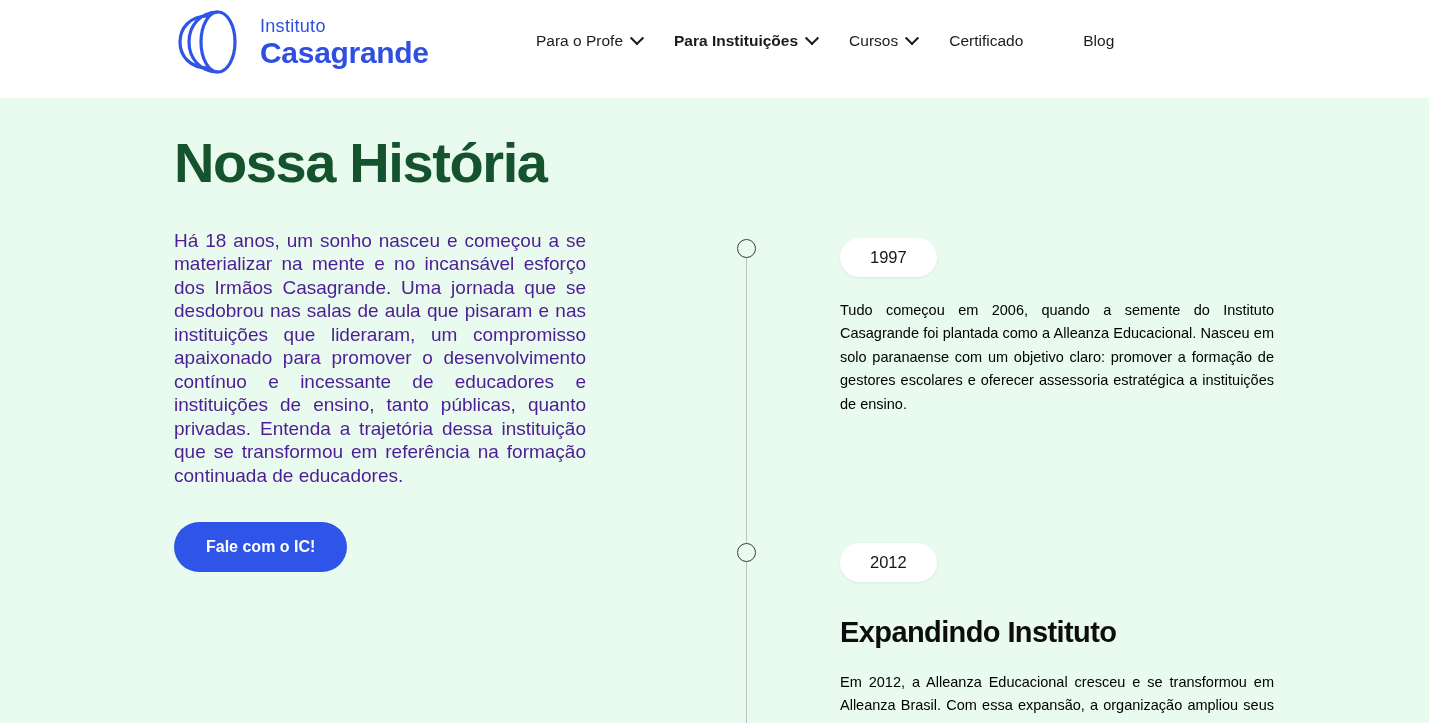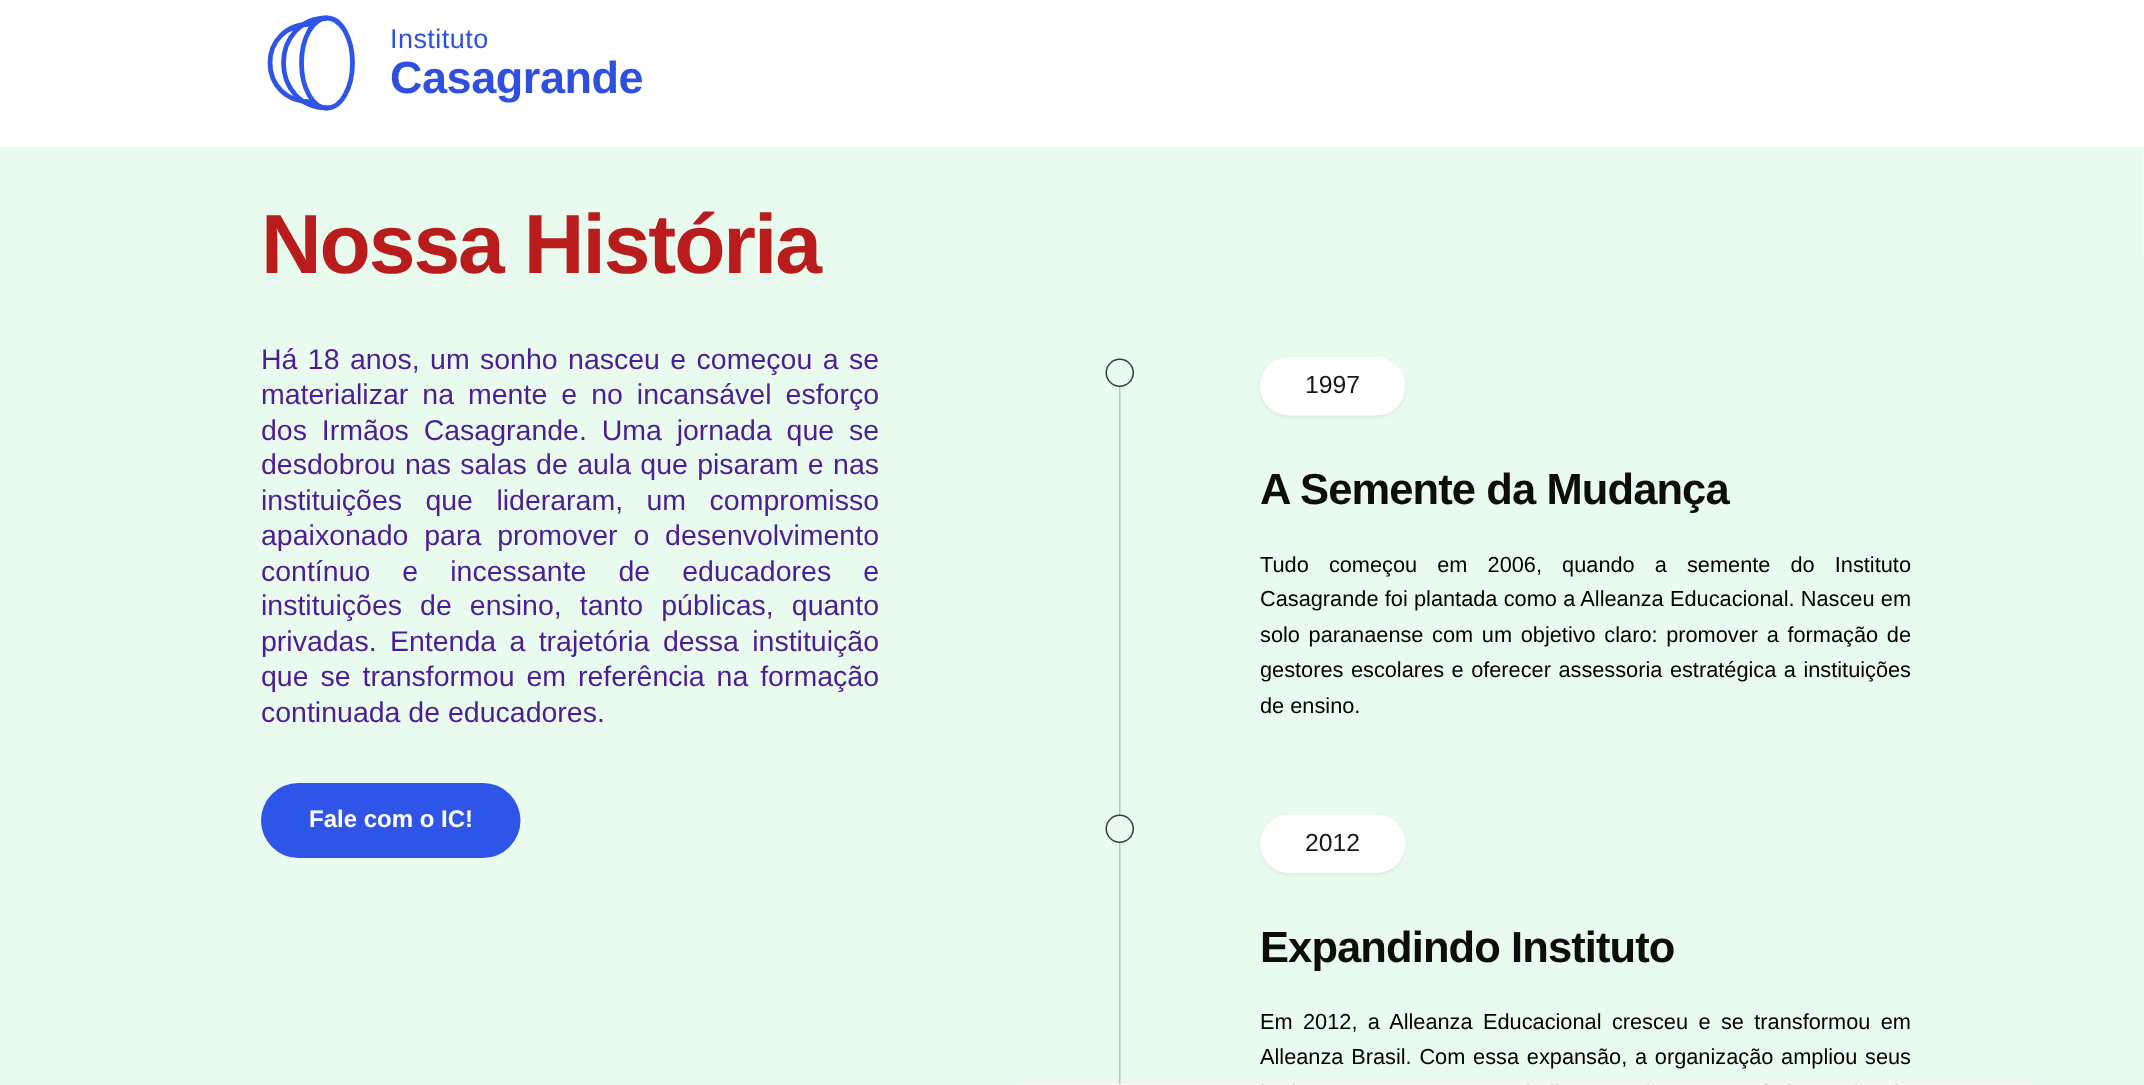--- a/index.html
+++ b/index.html
@@ -94,21 +94,21 @@
   }
   .left-col {
     position: absolute;
     left: 174px;
     top: 36px;
     width: 412px;
   }
   .title {
     font-size: 56px;
     font-weight: 700;
-    color: #b91c1c;
+    color: #14532d;
     letter-spacing: -1.4px;
     line-height: 1.05;
   }
   .lead {
     margin-top: 36px;
     font-size: 19px;
     line-height: 23.5px;
     color: #4c1d95;
     text-align: justify;
     width: 412px;
@@ -194,40 +194,59 @@
           <path d="M44 6 C26 6 15 20 15 36 C15 52 26 66 44 66" stroke="#2f55e8" stroke-width="3.2" fill="none"></path>
           <ellipse cx="44" cy="36" rx="17" ry="30" stroke="#2f55e8" stroke-width="3.2" fill="none"></ellipse>
         </svg>
       </span>
       <span class="logo-text">
         <span class="logo-top">Instituto</span>
         <span class="logo-bottom">Casagrande</span>
       </span>
     </div>
 
+    <nav class="nav">
+      <div class="nav-item">
+        <span>Para o Profe</span>
+        <span class="caret"></span>
+      </div>
+      <div class="nav-item active">
+        <span>Para Instituições</span>
+        <span class="caret"></span>
+      </div>
+      <div class="nav-item">
+        <span>Cursos</span>
+        <span class="caret"></span>
+      </div>
+      <div class="nav-item">
+        <span>Certificado</span>
+      </div>
+      <div class="nav-item" style="margin-left:28px">
+        <span>Blog</span>
+      </div>
+    </nav>
 
   </div>
 
   <div class="main">
 
     <div class="left-col">
       <h1 class="title">Nossa História</h1>
       <p class="lead">Há 18 anos, um sonho nasceu e começou a se materializar na mente e no incansável esforço dos Irmãos Casagrande. Uma jornada que se desdobrou nas salas de aula que pisaram e nas instituições que lideraram, um compromisso apaixonado para promover o desenvolvimento contínuo e incessante de educadores e instituições de ensino, tanto públicas, quanto privadas. Entenda a trajetória dessa instituição que se transformou em referência na formação continuada de educadores.</p>
       <button class="cta-left">Fale com o IC!</button>
     </div>
 
     <div class="timeline-line"></div>
     <div class="dot dot-1"></div>
     <div class="dot dot-2"></div>
 
     <div class="right-col">
 
       <div class="entry entry-1">
         <span class="year-pill">1997</span>
-        <h2 class="entry-title">A Semente da Mudança</h2>
         <p class="entry-body">Tudo começou em 2006, quando a semente do Instituto Casagrande foi plantada como a Alleanza Educacional. Nasceu em solo paranaense com um objetivo claro: promover a formação de gestores escolares e oferecer assessoria estratégica a instituições de ensino.</p>
       </div>
 
       <div class="entry entry-2">
         <span class="year-pill">2012</span>
         <h2 class="entry-title">Expandindo Instituto</h2>
         <p class="entry-body">Em 2012, a Alleanza Educacional cresceu e se transformou em Alleanza Brasil. Com essa expansão, a organização ampliou seus horizontes e começou a dedicar-se não apenas à formação de gestores escolares, mas também à formação de professores, consolidando sua posição como um farol de educação em todo o país.</p>
       </div>
 
     </div>

